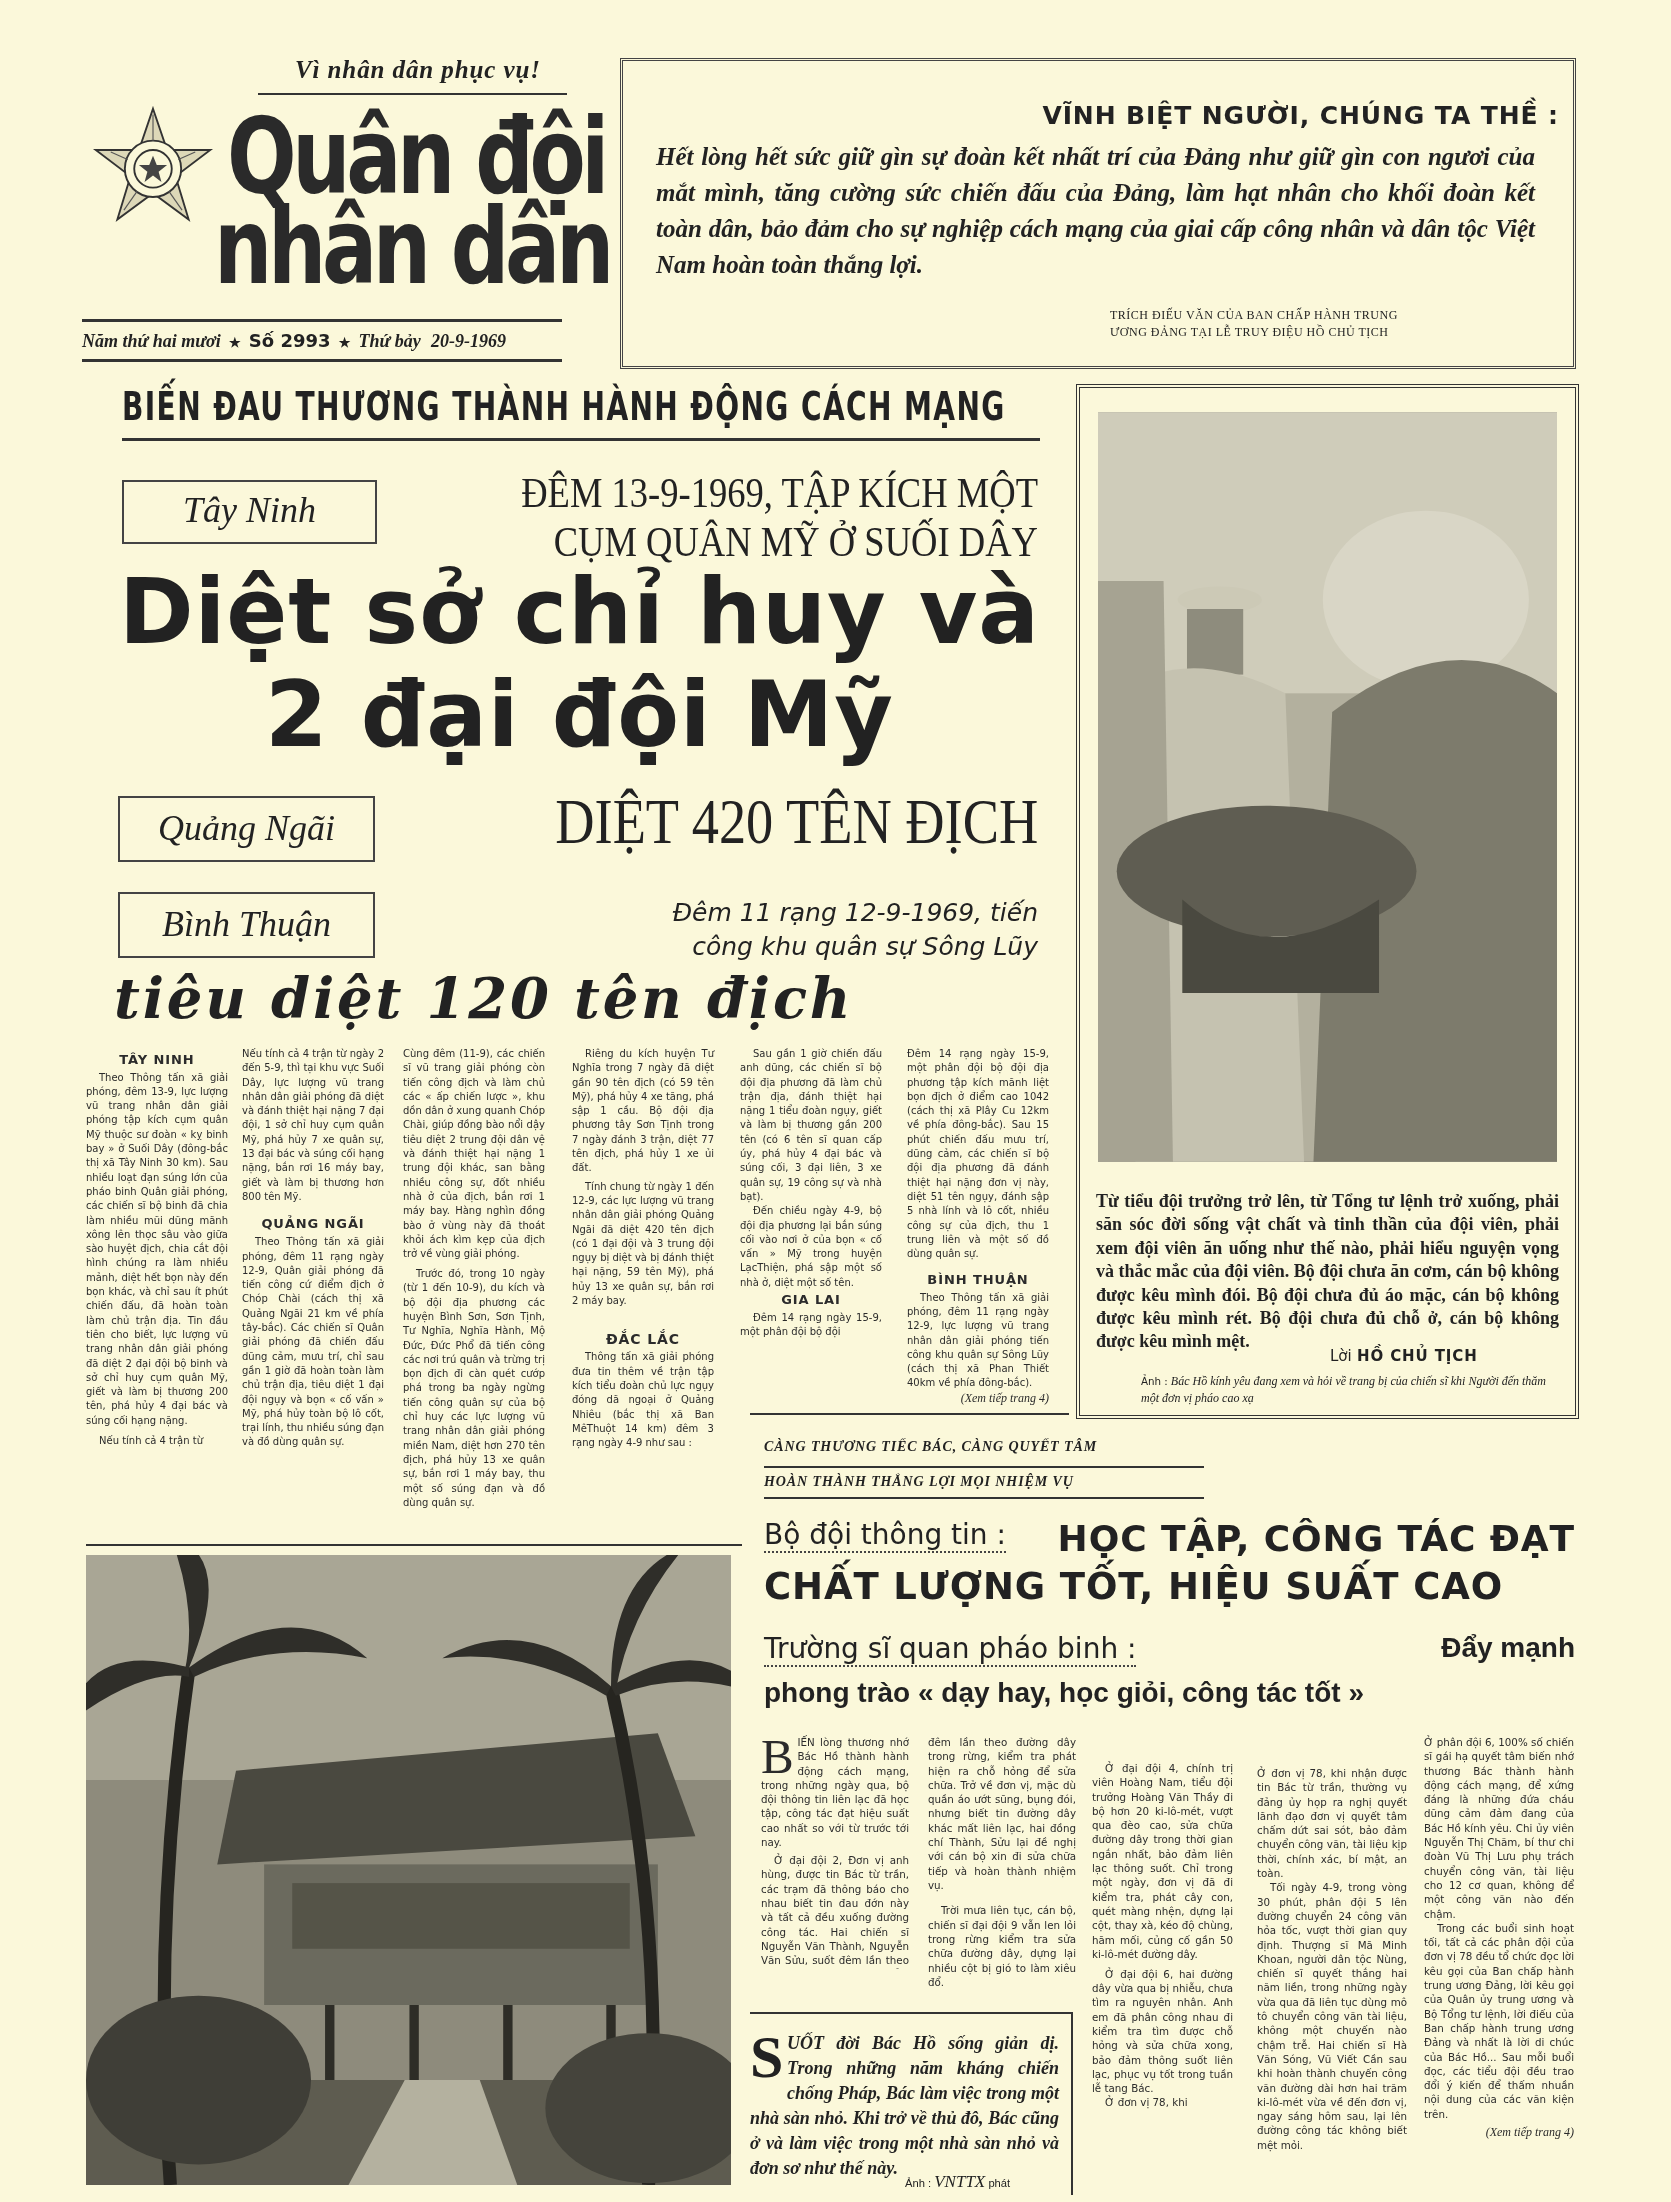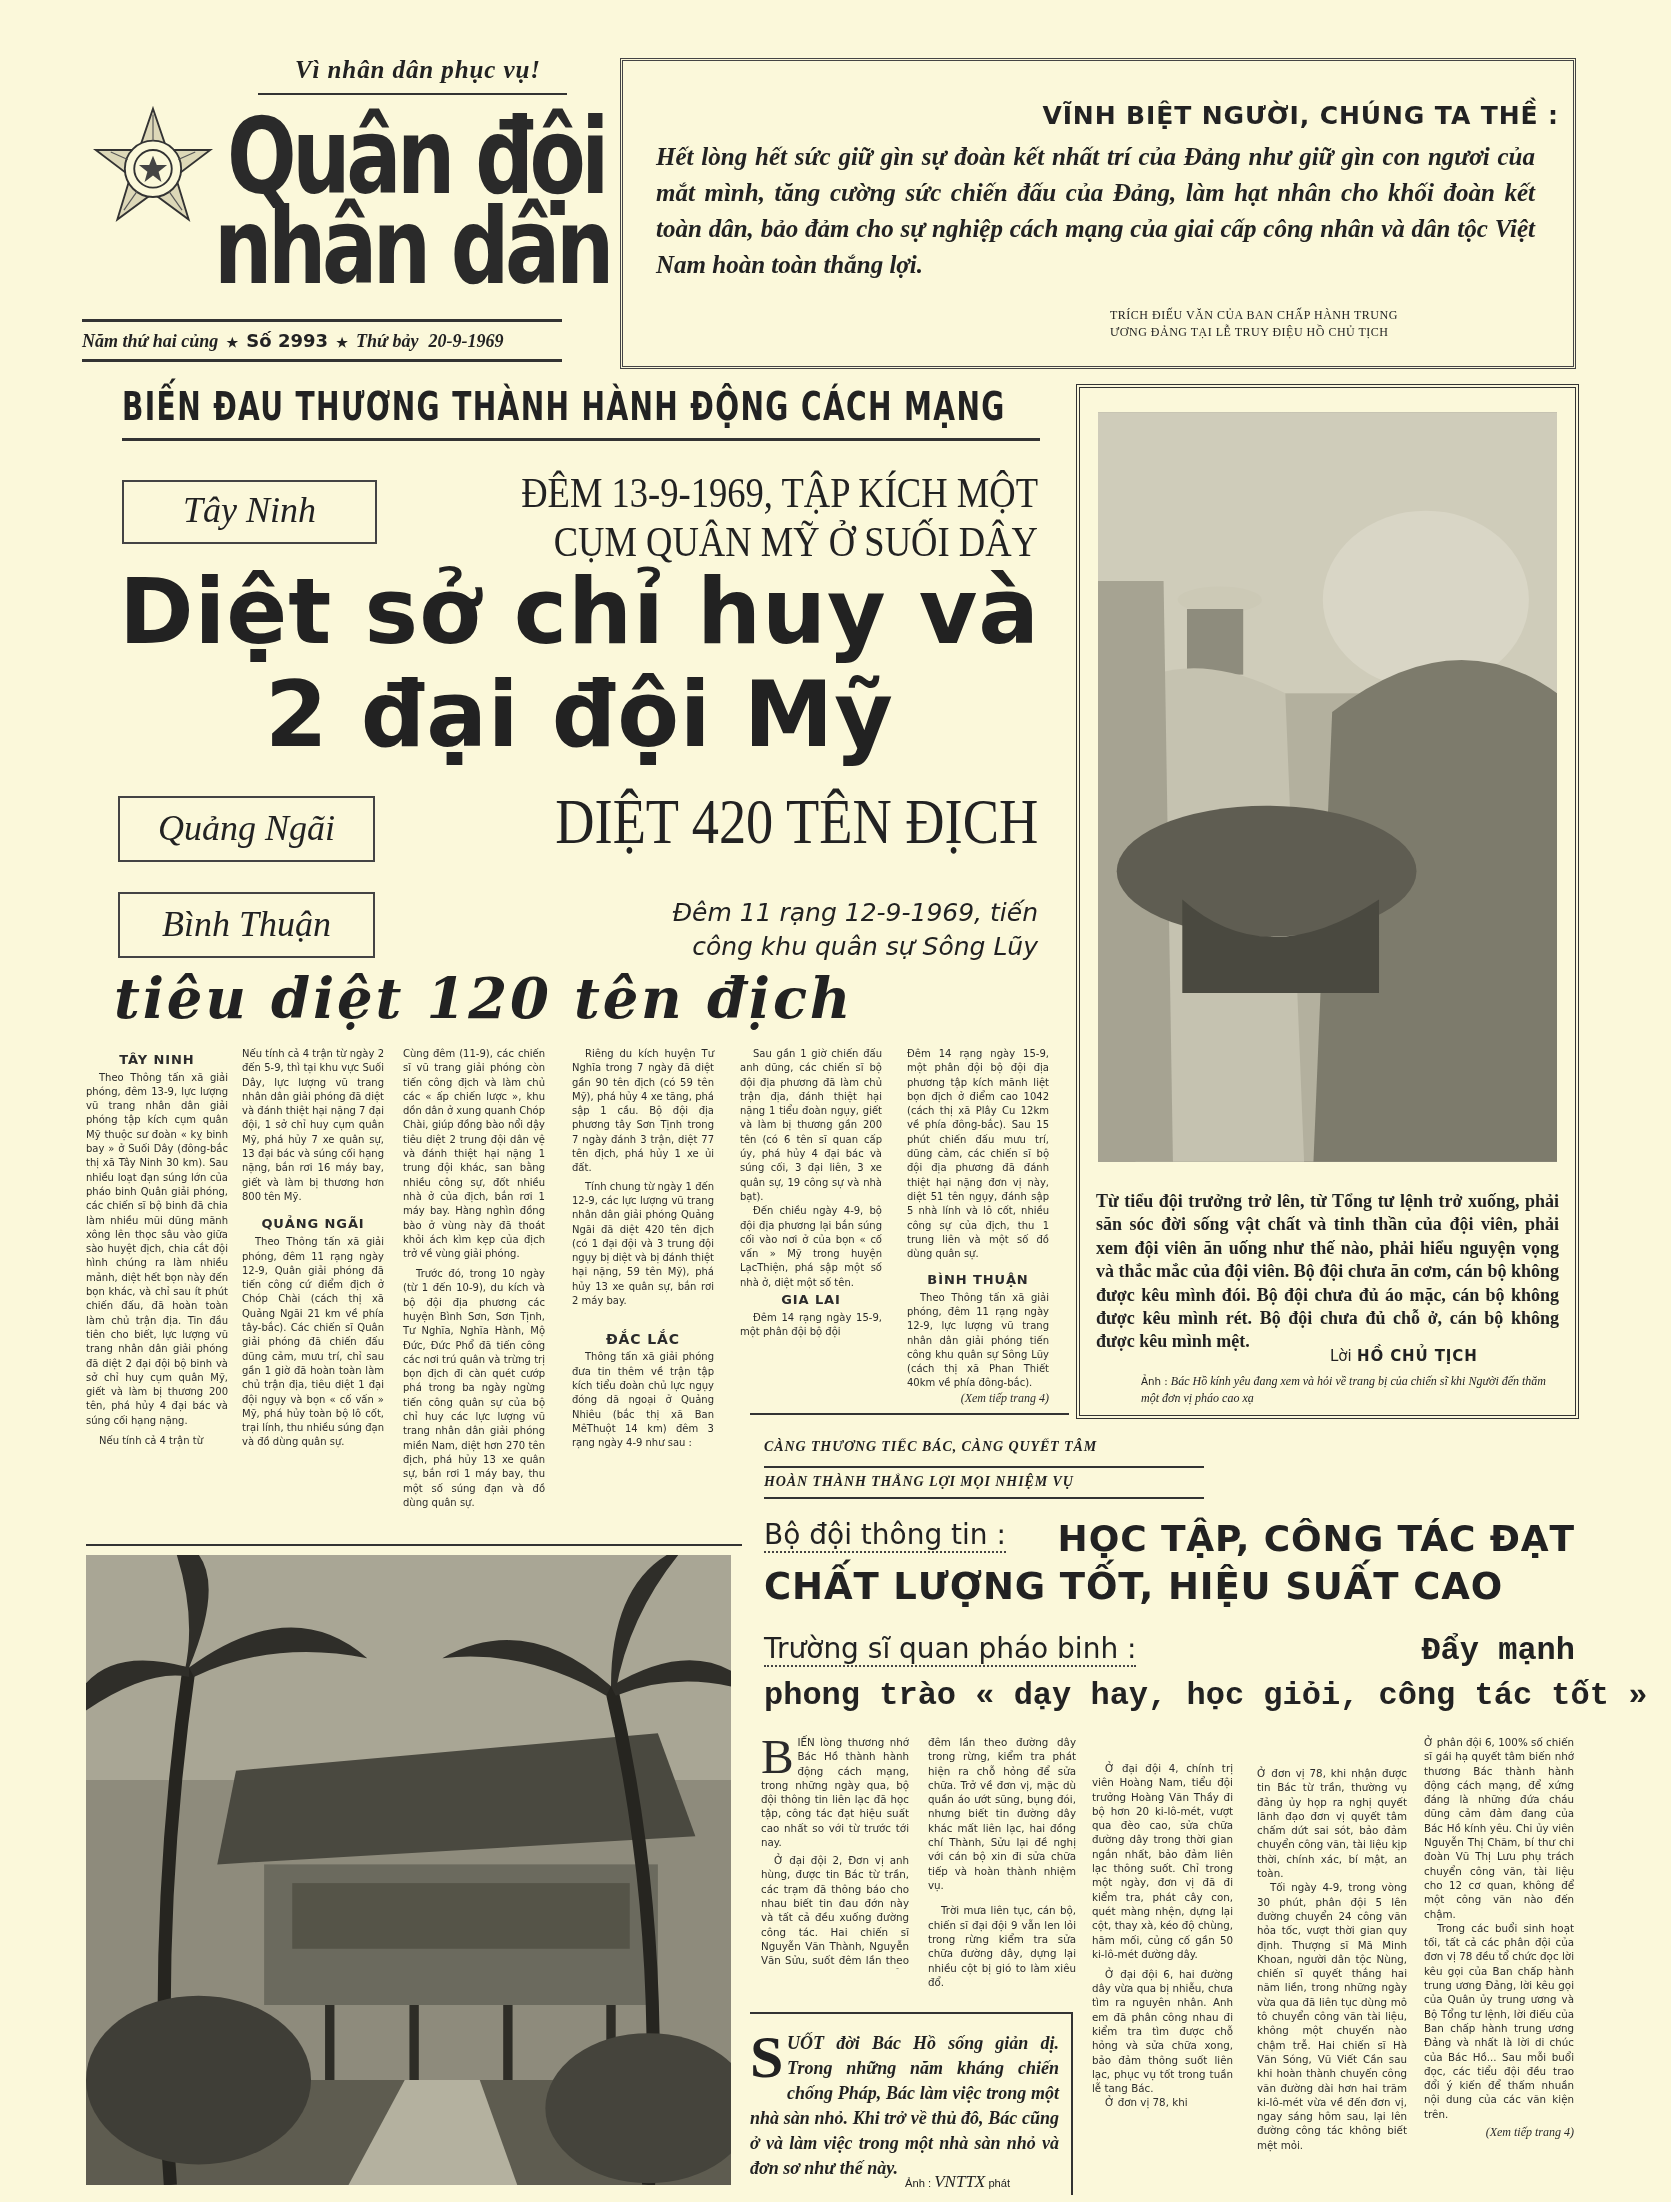--- a/index.html
+++ b/index.html
@@ -23,21 +23,21 @@
   .big-italic{font-family:"DejaVu Serif",serif;font-style:italic;font-weight:bold;font-size:56px;letter-spacing:2.8px;white-space:nowrap;}
   .col{position:absolute;font-family:"DejaVu Sans",sans-serif;font-size:10px;line-height:14.3px;text-align:justify;color:#2b2b2b;}
   .col p{margin:0;text-indent:13px;}
   .col .hd{font-weight:bold;text-align:center;font-size:13px;margin:5.6px 0 3.7px;text-indent:0;letter-spacing:0.9px;}
   .photo{position:absolute;overflow:hidden;}
   .caption-quote{font-family:"Liberation Serif",serif;font-weight:bold;font-size:18px;line-height:23.4px;text-align:justify;}
   .cap-small{font-family:"Liberation Serif",serif;font-style:italic;font-size:12px;line-height:17px;}
   .slogan{font-family:"Liberation Serif",serif;font-style:italic;font-weight:bold;font-size:14px;letter-spacing:0.9px;}
   .hd2{font-family:"DejaVu Sans",sans-serif;font-weight:bold;font-size:36px;letter-spacing:0.9px;white-space:nowrap;}
   .lbl{font-family:"DejaVu Sans",sans-serif;font-size:28px;border-bottom:2.8px dotted #444;white-space:nowrap;}
-  .hd3{font-family:Liberation Mono, monospace;font-weight:bold;font-size:32px;white-space:nowrap;}
+  .hd3{font-family:Liberation Sans, sans-serif;font-weight:bold;font-size:28px;white-space:nowrap;}
   .dropcap{float:left;font-family:"Liberation Serif",serif;font-size:49px;line-height:39px;margin:1.9px 3.7px 0 0;}
   .sidebox-text{font-family:"Liberation Serif",serif;font-style:italic;font-weight:bold;font-size:18px;line-height:25px;text-align:justify;}
 </style>
 </head>
 <body>
 
 <div class="abs motto" style="left:295px;top:56px;">Vì nhân dân phục vụ!</div>
 <div class="rule" style="left:258px;top:93px;width:309px;height:1.9px;"></div>
 
 <div class="abs" style="left:92px;top:105px;width:122px;height:122px;">
@@ -56,21 +56,21 @@
     </g>
     <polygon points="65,54 69,64 80,64 71,71 74,82 65,75 56,82 59,71 50,64 61,64" fill="#444"></polygon>
   </svg>
 </div>
 
 <div class="abs mast" style="left:227px;top:111px;">Quân đội</div>
 <div class="abs mast" style="left:214px;top:201px;">nhân dân</div>
 
 <div class="rule" style="left:82px;top:319px;width:480px;height:2.8px;"></div>
 <div class="abs issue" style="left:82px;top:330px;white-space:nowrap;">
-  <span>Năm thứ hai củng</span>
+  <span>Năm thứ hai mươi</span>
   <span style="font-style:normal;font-size:13px;margin:0 3.7px;">★</span>
   <span style="font-style:normal;font-family:'DejaVu Sans',sans-serif;">Số 2993</span>
   <span style="font-style:normal;font-size:13px;margin:0 3.7px;">★</span>
   <span>Thứ bảy</span>
   <span style="margin-left:5.6px;">20-9-1969</span>
 </div>
 <div class="rule" style="left:82px;top:359px;width:480px;height:2.8px;"></div>
 
 <div class="box" style="left:620px;top:58px;width:950px;height:305px;border-width:3.7px;"></div>
 <div class="abs quote-title" style="right:112px;top:101px;">VĨNH BIỆT NGƯỜI, CHÚNG TA THỀ :</div>

